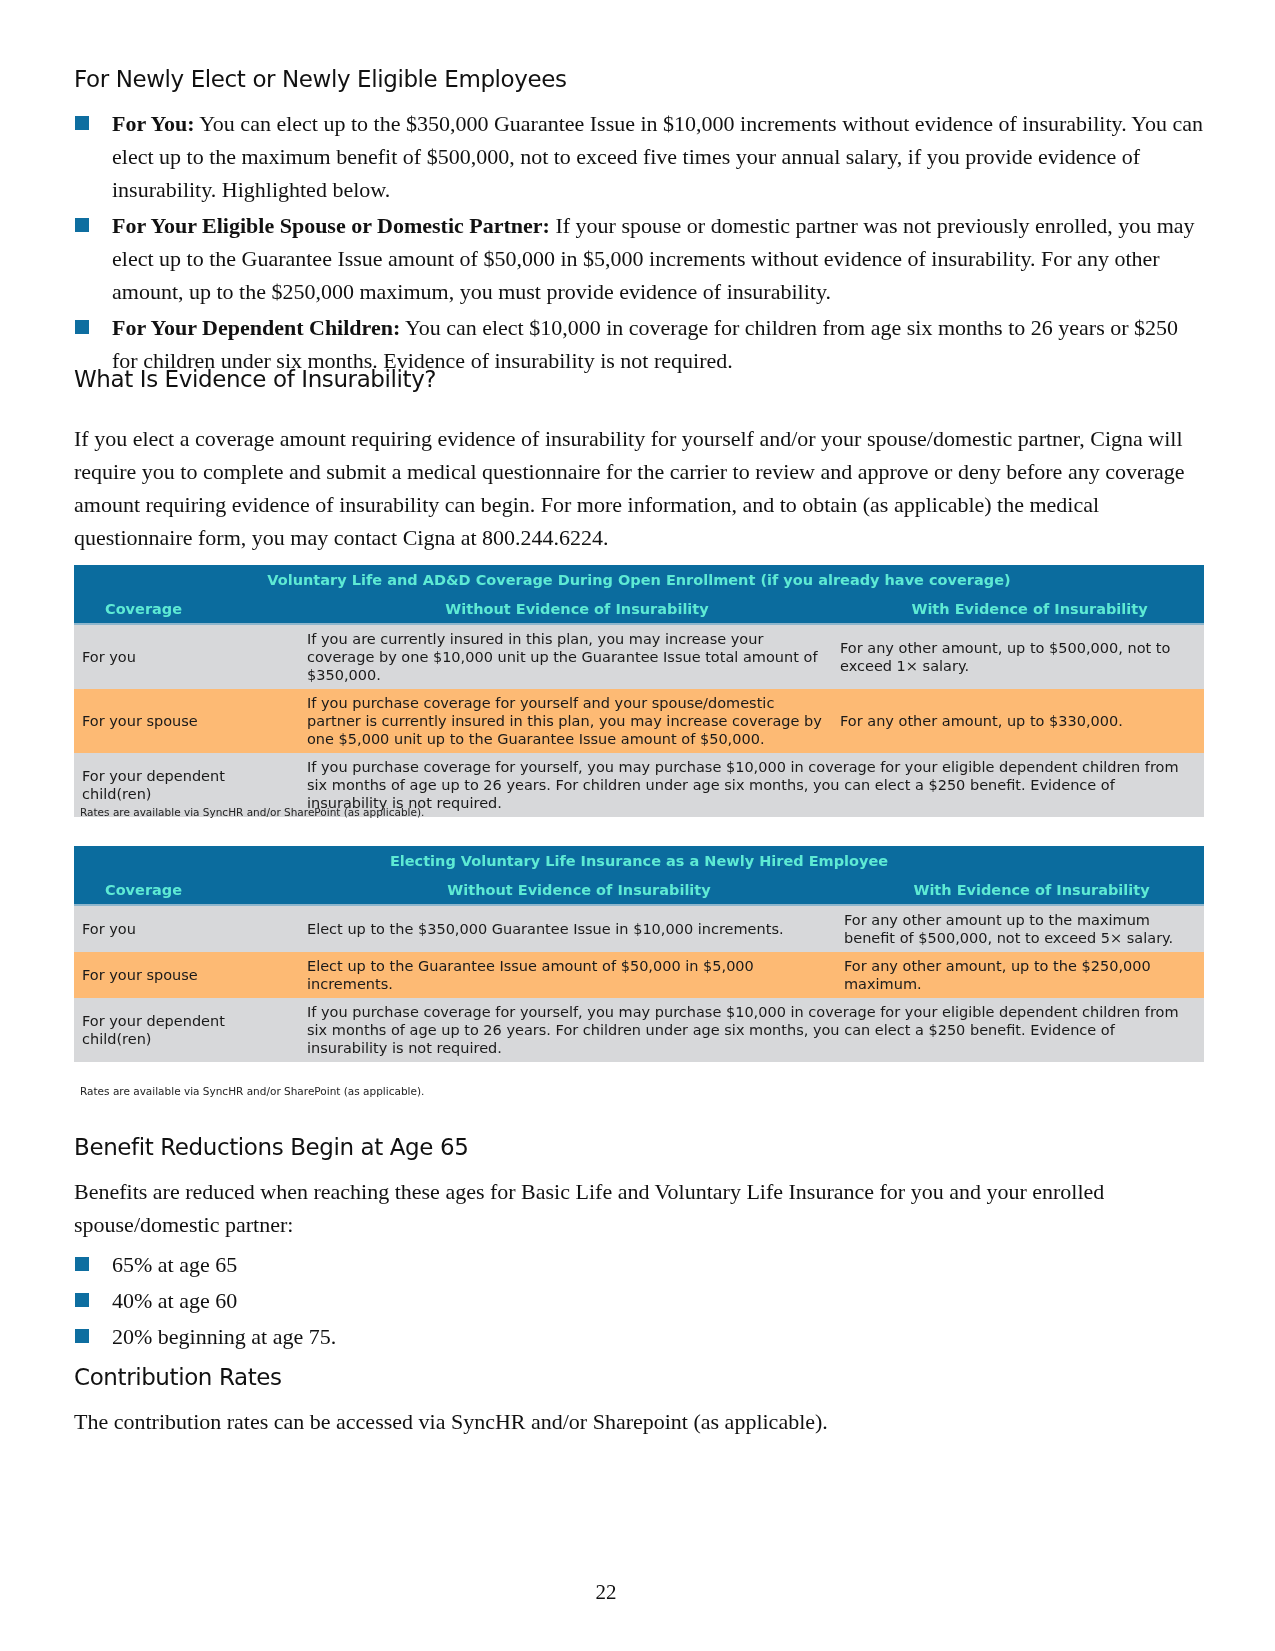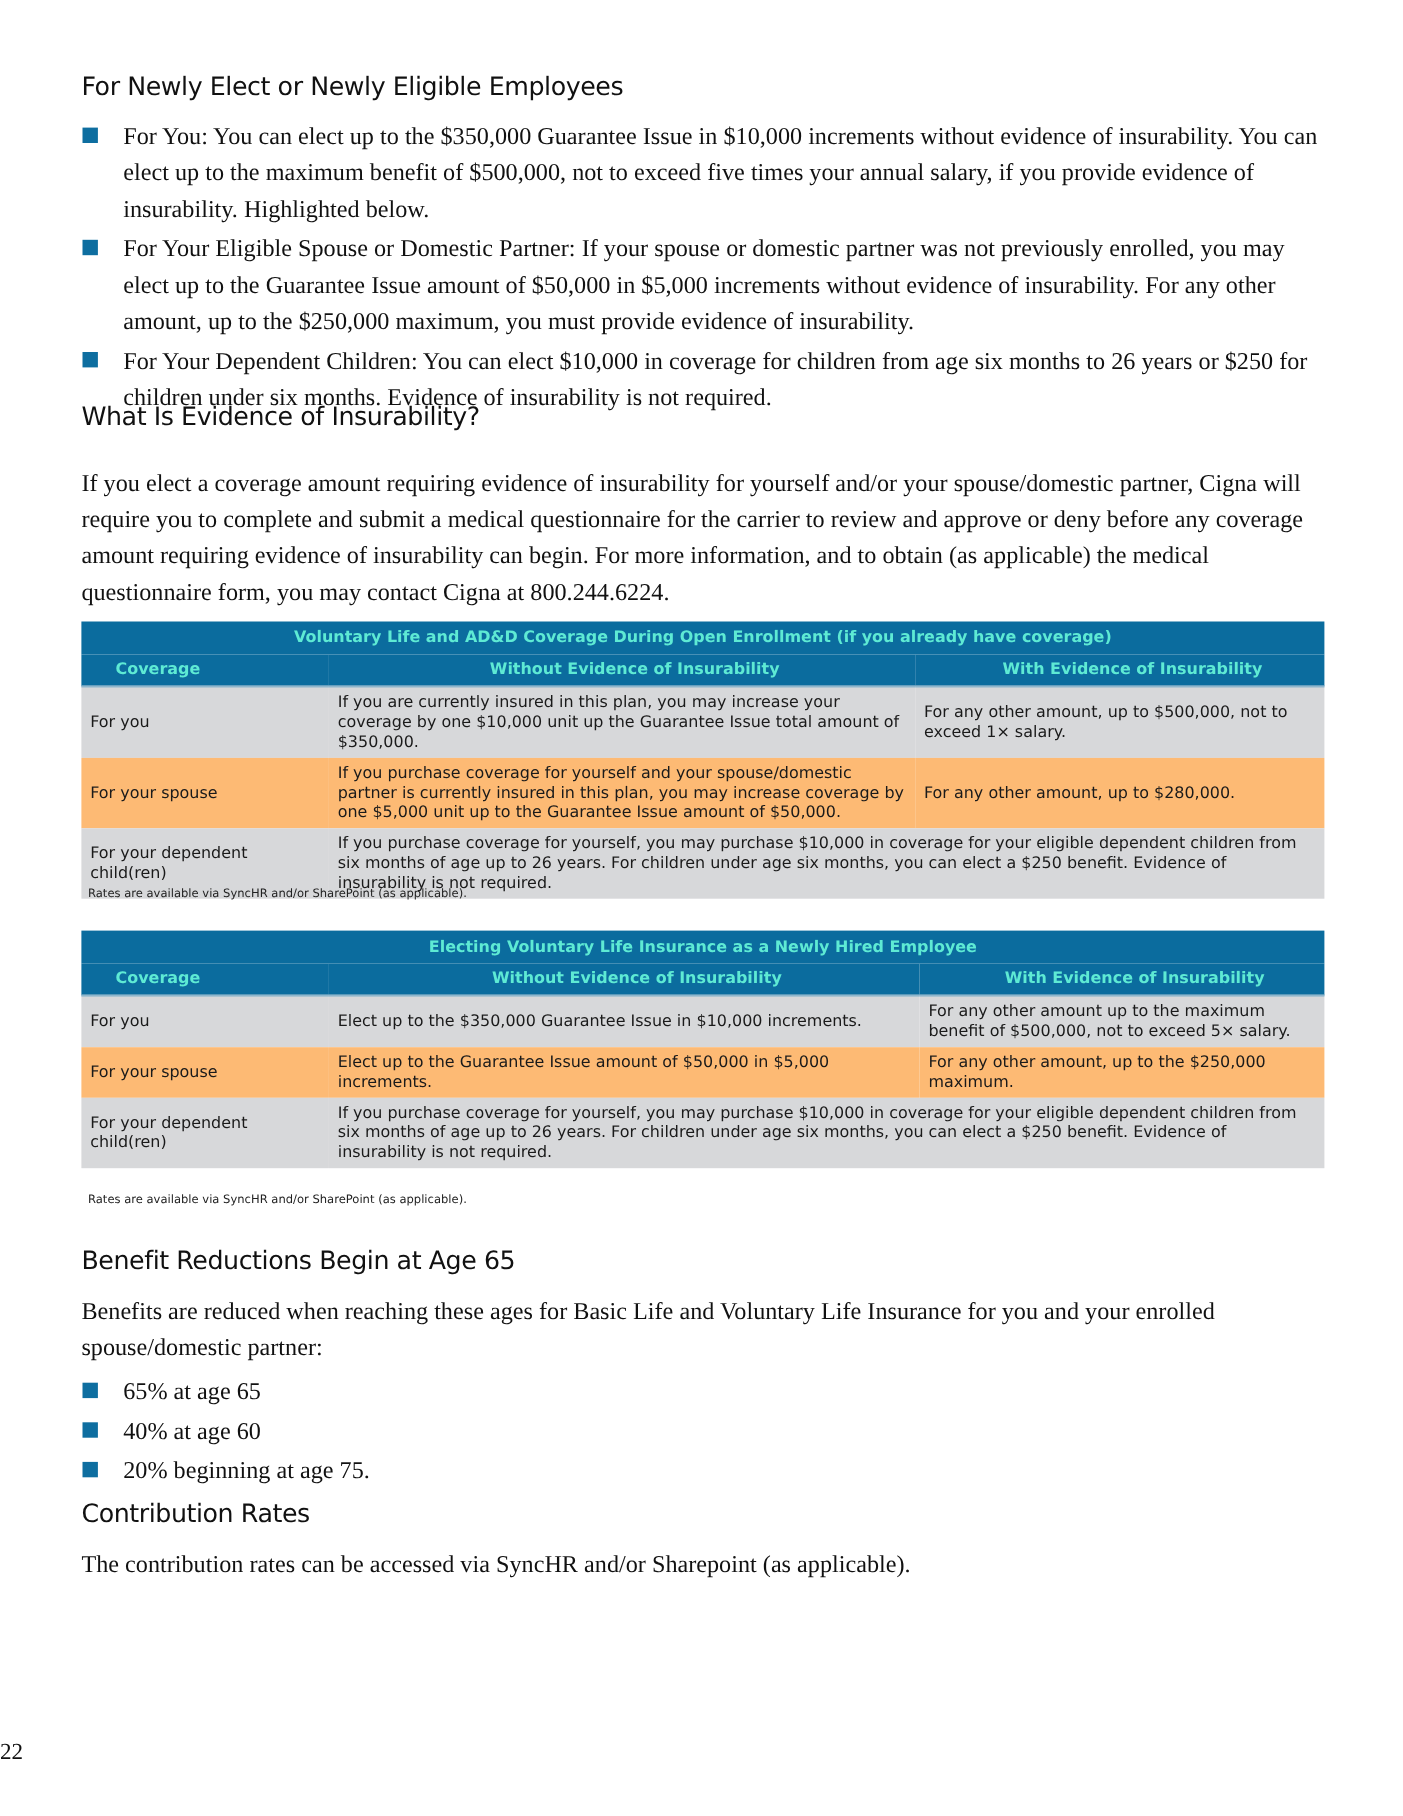--- a/index.html
+++ b/index.html
@@ -3,34 +3,34 @@
 <meta charset="utf-8">
 <style>
   html, body { margin: 0; padding: 0; background: #ffffff; }
   body { width: 1275px; height: 1651px; position: relative; color: #1a1a1a; overflow: hidden; }
   .page { position: absolute; left: 74px; top: 0; width: 1130px; }
   .h2 { font-family: "DejaVu Sans", sans-serif; font-size: 23px; font-weight: normal; color: #111; margin: 0; letter-spacing: -0.4px; position: absolute; left: 0; }
   .serif { font-family: "Liberation Serif", serif; font-size: 22px; line-height: 33px; color: #111; }
   ul.bullets { list-style: none; margin: 0; padding: 0; position: absolute; left: 0; width: 1130px; }
   ul.bullets li { position: relative; padding-left: 38px; margin-bottom: 3px; }
   ul.bullets li .sq { position: absolute; left: 1px; top: 9px; width: 14px; height: 14px; background: #0e6ea0; }
-  .b { font-weight: normal; }
+  .b { font-weight: bold; }
   p.para { margin: 0; position: absolute; left: 0; width: 1130px; }
 
   table.cov { position: absolute; left: 0; width: 1130px; border-collapse: collapse; font-family: "DejaVu Sans", sans-serif; font-size: 14.5px; color: #1a1a1a; }
   table.cov th { background: #0b6c9e; color: #5eead4; font-weight: bold; font-size: 14.5px; padding: 0 8px; height: 28px; }
   table.cov th.cap { text-align: center; height: 30px; }
   table.cov th.l { text-align: left; }
   table.cov th.c { text-align: center; }
   table.cov tr.hdr2 th { border-bottom: 2px solid #8fb6cc; padding-left: 31px; }
   table.cov td { padding: 5px 8px; vertical-align: middle; line-height: 18px; }
   table.cov tr.gray td { background: #d7d8da; }
   table.cov tr.white td { background: #fdba74; }
   .note { position: absolute; left: 6px; font-family: "DejaVu Sans", sans-serif; font-size: 10.5px; color: #222; }
-  .pageno { position: absolute; left: 0; width: 1212px; top: 1580px; font-family: "Liberation Serif", serif; font-size: 21px; color: #111; }
+  .pageno { position: absolute; left: 0; width: 1212px; top: 1580px; text-align: center; font-family: "Liberation Serif", serif; font-size: 21px; color: #111; }
 </style>
 </head>
 <body>
 
 <div class="page">
 
   <h2 class="h2" style="top:66px;">For Newly Elect or Newly Eligible Employees</h2>
 
   <ul class="bullets serif" style="top:107px;">
     <li>
@@ -66,21 +66,21 @@
       <th class="c">With Evidence of Insurability</th>
     </tr>
     <tr class="gray">
       <td>For you</td>
       <td>If you are currently insured in this plan, you may increase your coverage by one $10,000 unit up the Guarantee Issue total amount of $350,000.</td>
       <td>For any other amount, up to $500,000, not to exceed 1× salary.</td>
     </tr>
     <tr class="white">
       <td>For your spouse</td>
       <td>If you purchase coverage for yourself and your spouse/domestic partner is currently insured in this plan, you may increase coverage by one $5,000 unit up to the Guarantee Issue amount of $50,000.</td>
-      <td>For any other amount, up to $280,000.</td>
+      <td>For any other amount, up to $330,000.</td>
     </tr>
     <tr class="gray">
       <td>For your dependent child(ren)</td>
       <td colspan="2">If you purchase coverage for yourself, you may purchase $10,000 in coverage for your eligible dependent children from six months of age up to 26 years. For children under age six months, you can elect a $250 benefit. Evidence of insurability is not required.</td>
     </tr>
   </tbody>
     </table>
   <div class="note" style="top:806px;">Rates are available via SyncHR and/or SharePoint (as applicable).</div>
 
   <table class="cov" style="top:846px;">

